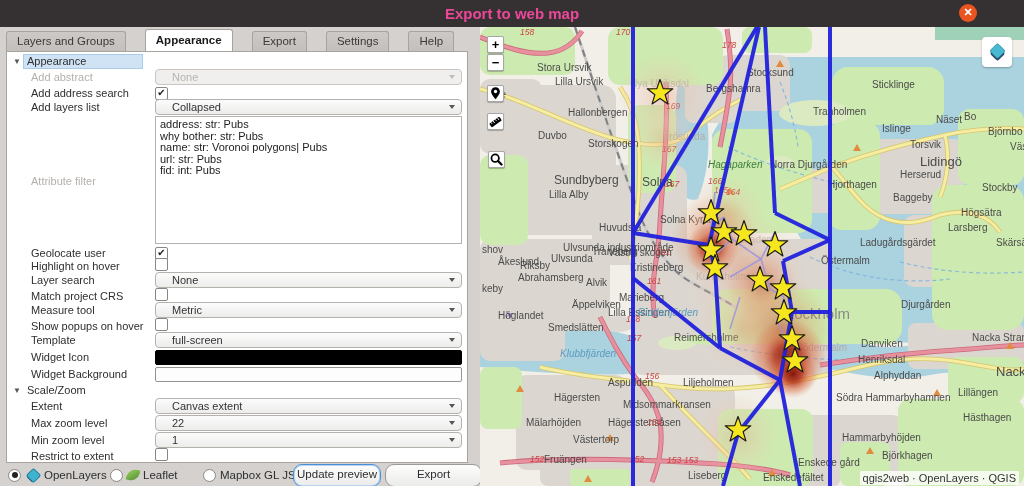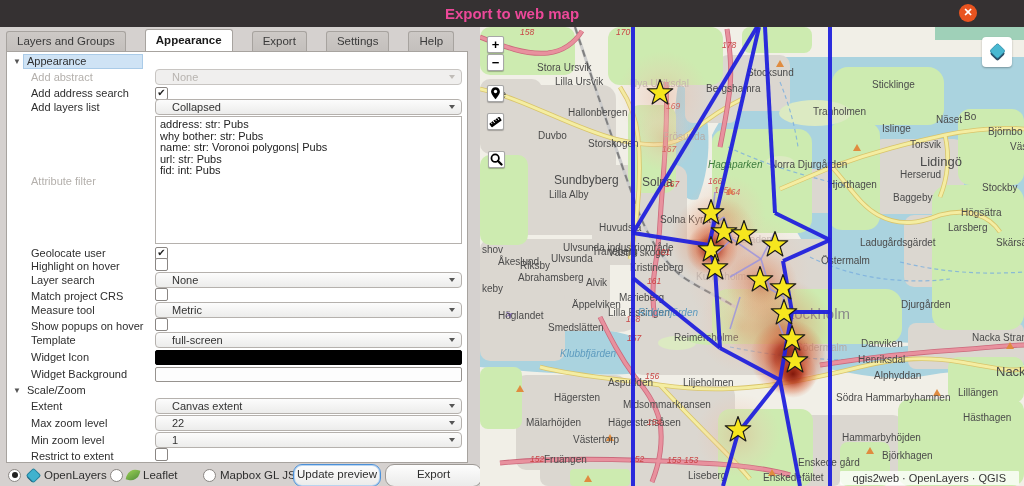--- a/index.html
+++ b/index.html
@@ -62,21 +62,21 @@
   .btn.primary{border:1px solid #4a90d9;box-shadow:0 0 0 1px #b9d4ef inset;}
   
   .map{position:absolute;left:480px;top:27px;width:544px;height:459px;background:#aad3df;overflow:hidden;}
   .map svg{position:absolute;left:0;top:0;}
   .mbtn{position:absolute;width:17px;height:17px;background:#fff;border:1px solid rgba(60,60,60,.45);
         border-radius:2px;color:#000;font-weight:bold;text-align:center;line-height:15px;font-size:13px;
         box-shadow:0 1px 1px rgba(0,0,0,.25);box-sizing:border-box;}
   .layersbtn{position:absolute;right:12px;top:10px;width:30px;height:30px;background:#fff;
              border-radius:4px;box-shadow:0 1px 2px rgba(0,0,0,.3);}
   .attribution{position:absolute;right:5px;bottom:1px;background:rgba(255,255,255,.78);
-               border-radius:1px;padding:1px 13px;font-size:11px;color:#333;}
+               border-radius:1px;padding:1px 3px;font-size:11px;color:#333;}
 </style>
 </head>
 <body>
 
 <div class="titlebar">
   <span class="title">Export to web map</span>
   <span class="closebtn">✕</span>
 </div>
 
 <div class="tabbar" id="tabbar">

